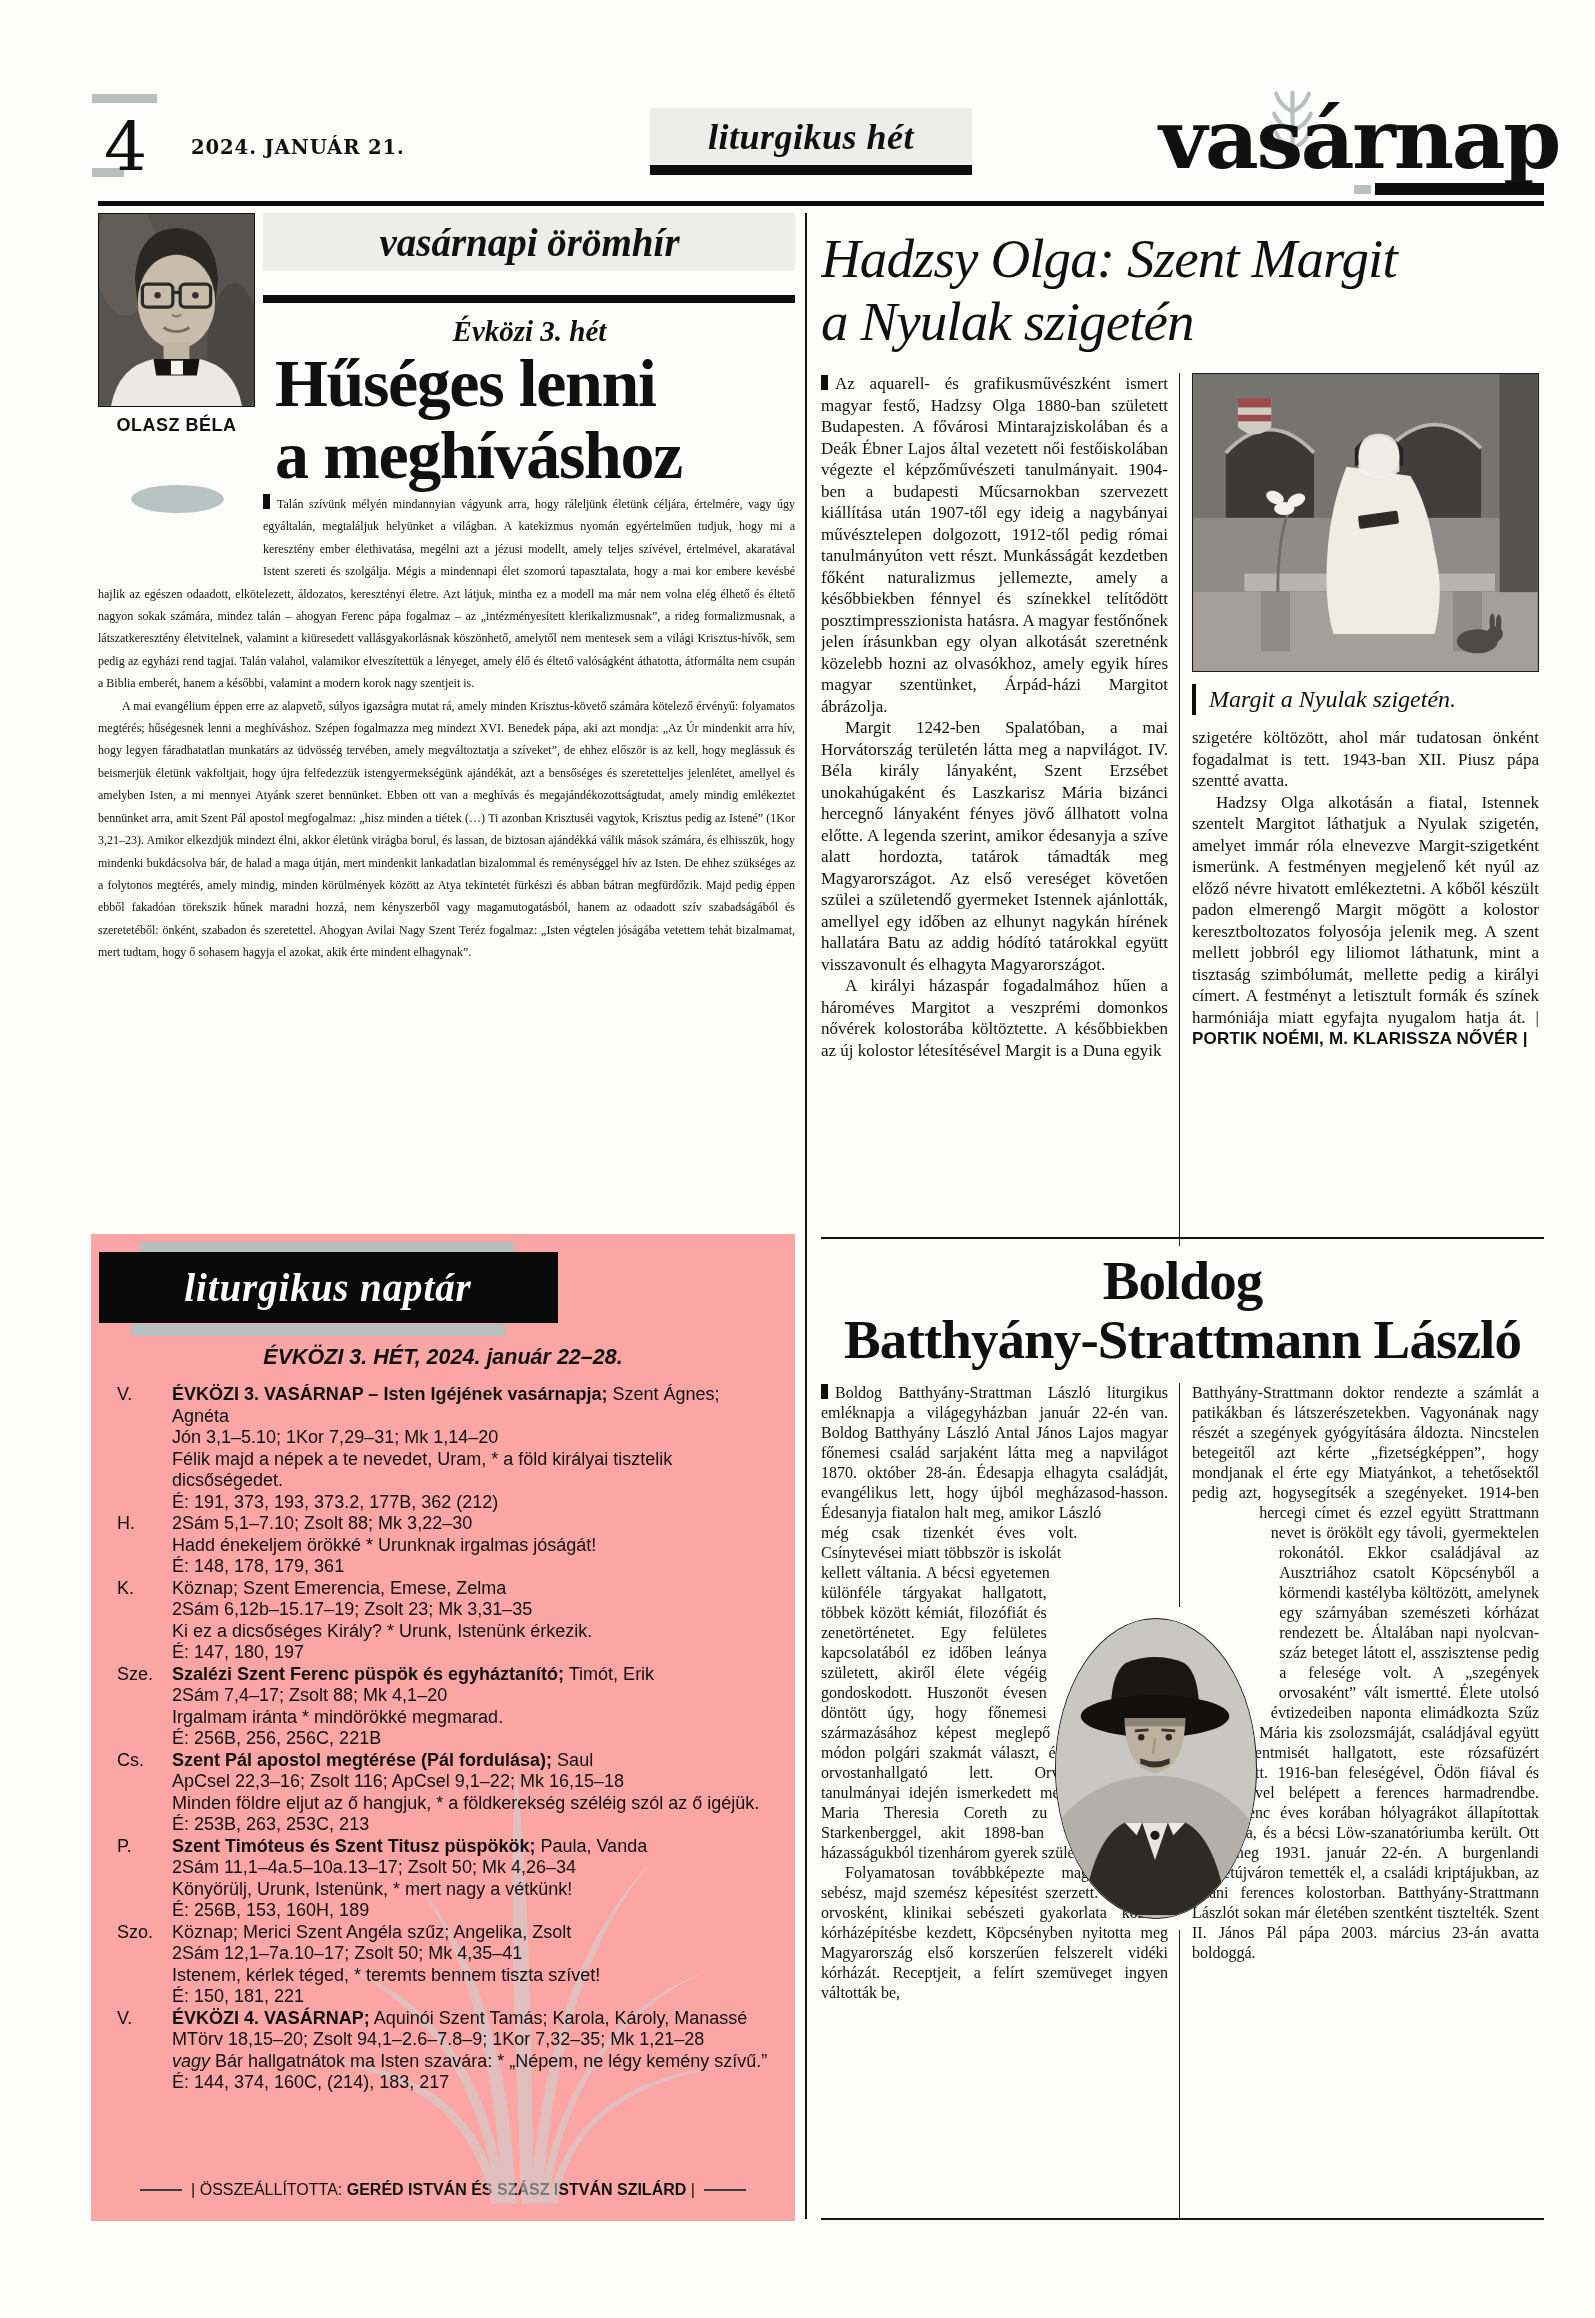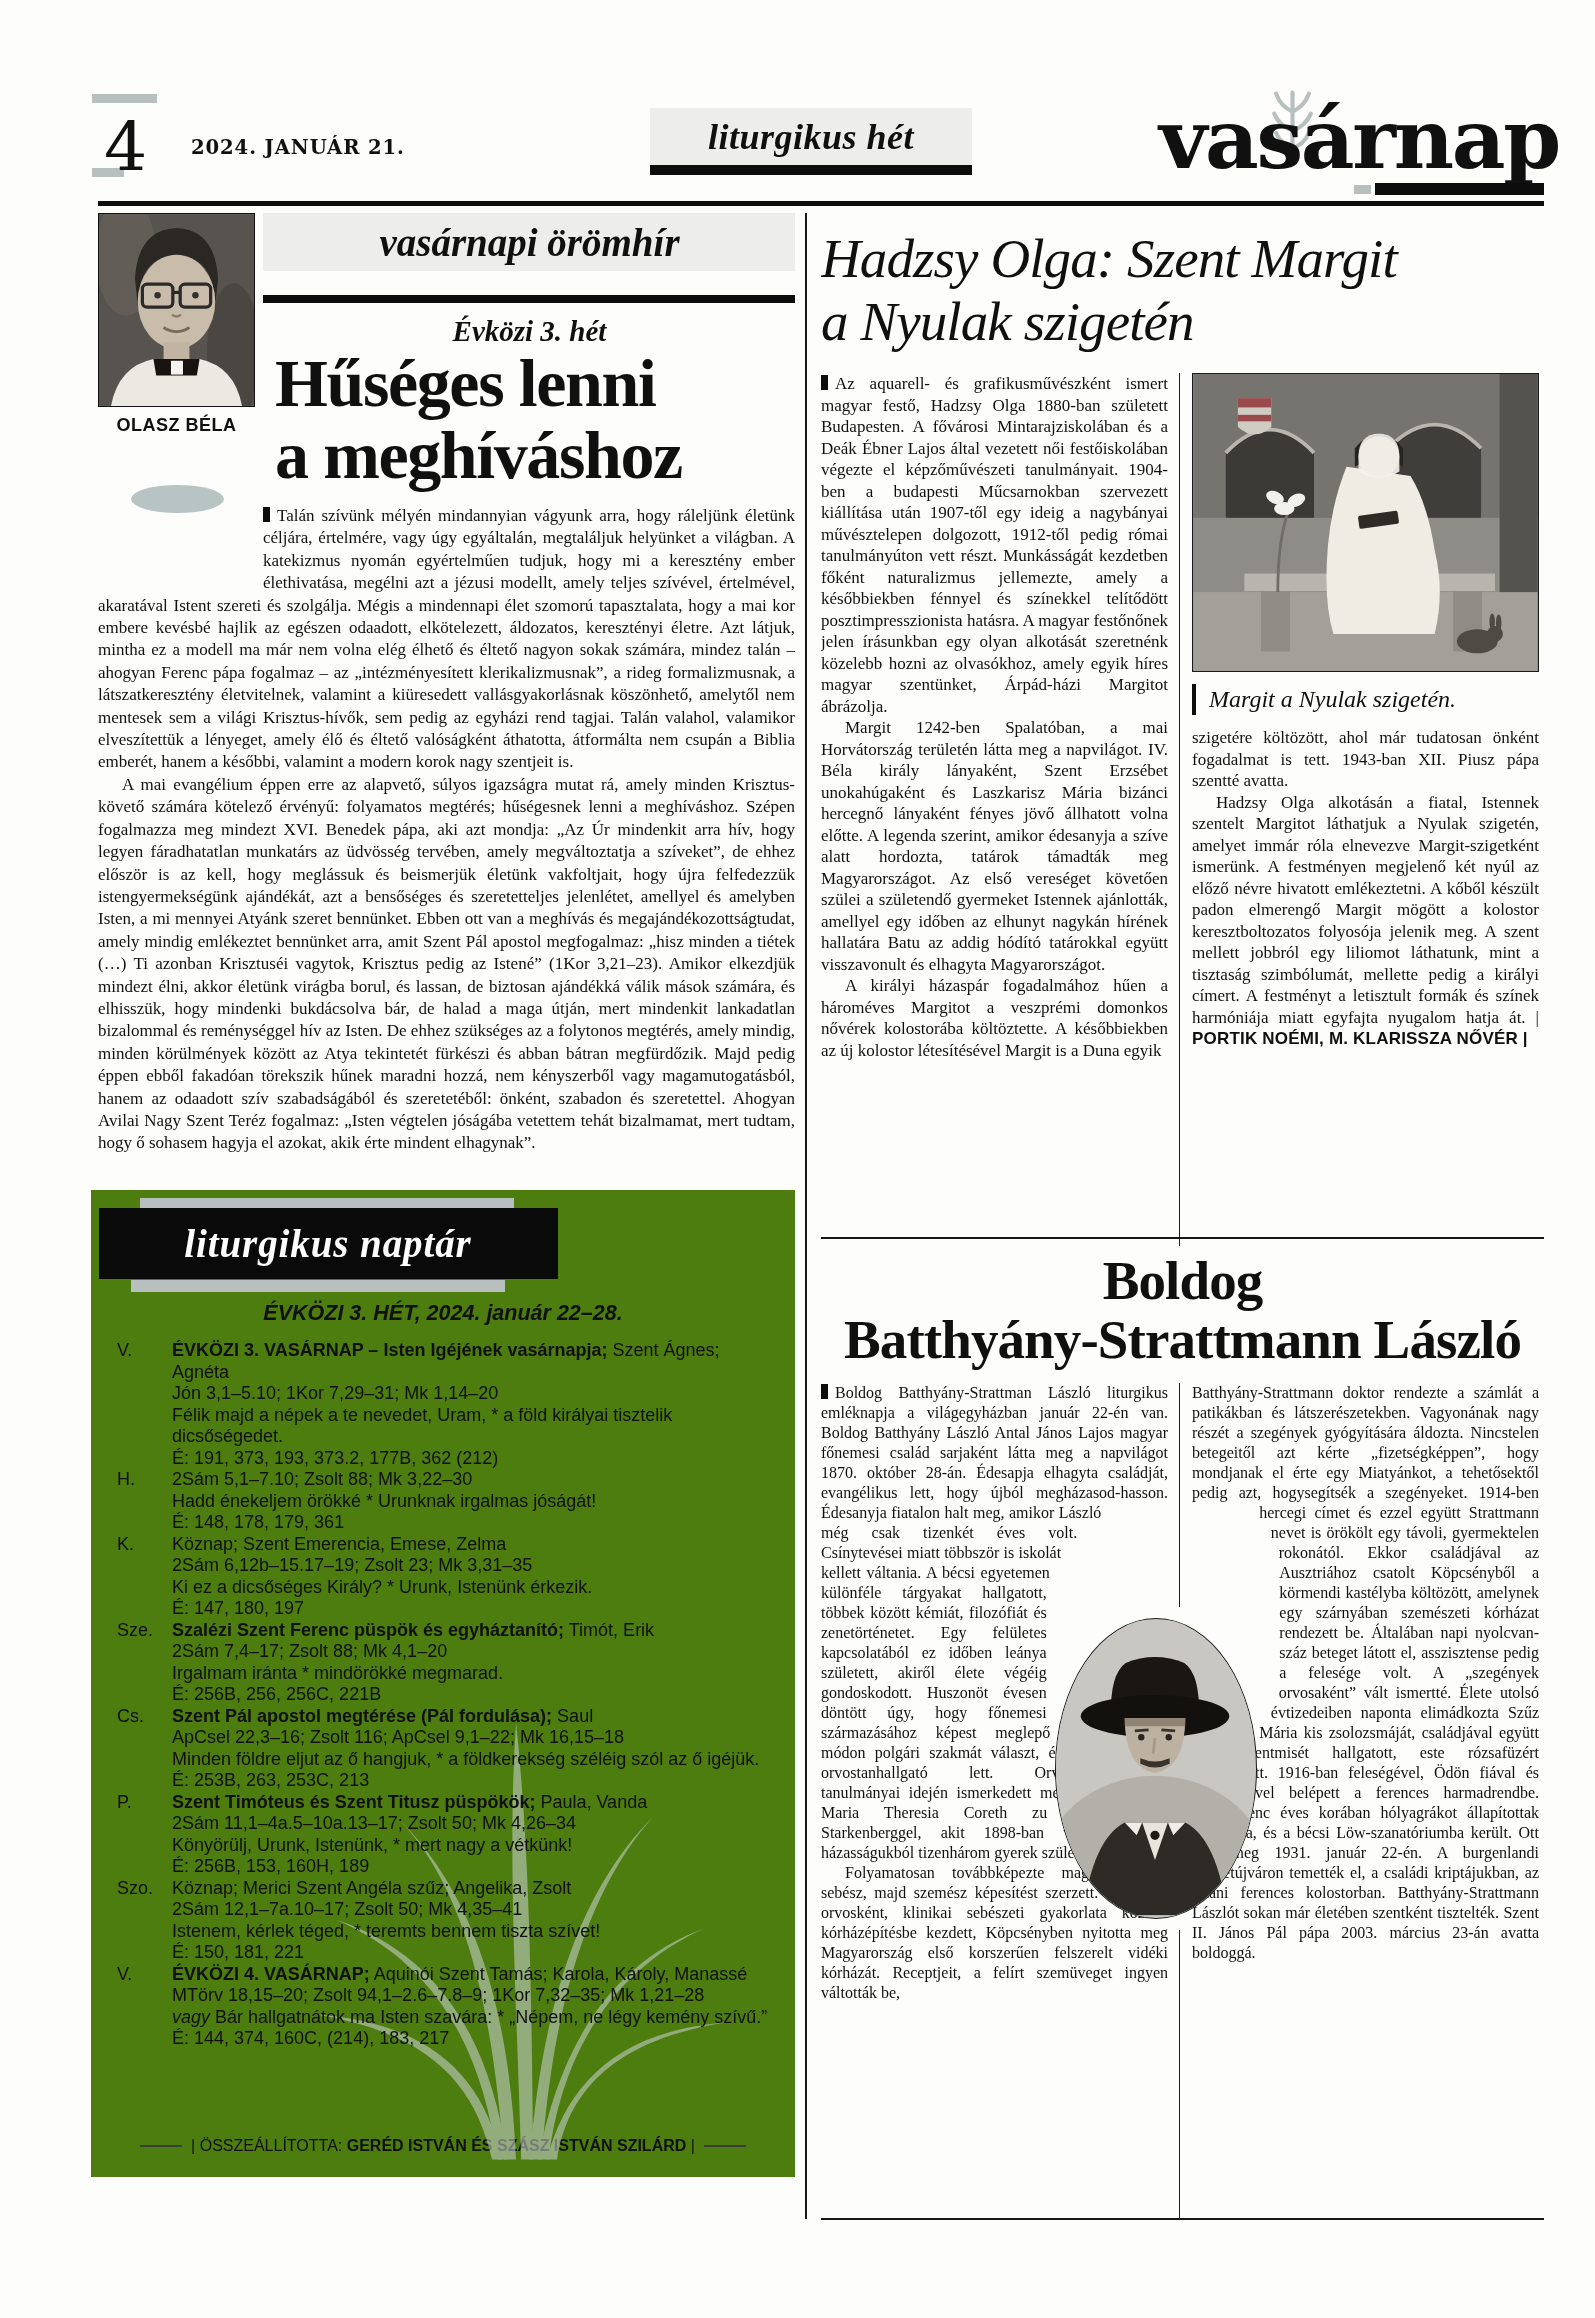--- a/index.html
+++ b/index.html
@@ -27,42 +27,42 @@
       display:flex;align-items:center;justify-content:center;
       font:700 italic 39px "Liberation Serif",serif;}
   .g-kicker-rule{left:165px;top:82px;width:533px;height:8.4px;background:#0d0d0d;}
   .g-week{left:165px;top:102px;width:533px;text-align:center;
       font:700 italic 29px "Liberation Serif",serif;}
   .g-title{left:165px;top:134px;width:533px;font:700 68px "Liberation Serif",serif;
       line-height:1.06;letter-spacing:-1.4px;margin-left:12px;}
   .g-byline{left:0;top:202px;width:157px;text-align:center;
       font:700 18px "Liberation Sans",sans-serif;letter-spacing:0.5px;}
   .g-sig{left:33px;top:272px;width:93px;height:28px;background:#b7c4c3;border-radius:50%;}
-  .g-body{left:0;top:292px;width:697px;height:738px;font-size:17px;line-height:22.4px;
+  .g-body{left:0;top:280px;width:697px;height:738px;font-size:12px;line-height:22.4px;
       text-align:justify;overflow:hidden;}
   .g-indent{float:left;width:165px;height:77px;}
   .marker{display:inline-block;width:6.5px;height:15px;background:#0d0d0d;margin-right:7.5px;
       vertical-align:-1.4px;}
   p{margin:0;}
   .indent{text-indent:24px;}
   
   #margit{left:821px;top:227px;width:723px;height:1020px;overflow:hidden;}
   .m-title{left:0;top:0;width:723px;font:italic 55px "Liberation Serif",serif;
       line-height:1.15;letter-spacing:-0.9px;}
   .m-cols{left:0;top:146px;width:723px;height:873px;display:flex;gap:24px;}
   .m-col{width:347px;height:873px;overflow:hidden;font-size:17px;line-height:21.5px;
       text-align:justify;}
   .m-gaprule{left:358px;top:146px;width:1.4px;height:873px;background:#1a1a1a;}
   .m-img{width:347px;height:299px;border:1.4px solid #1a1a1a;box-sizing:border-box;
       background:#8e8c86;}
   .m-caption{margin:12px 0 12px 0;padding-left:13px;border-left:4.7px solid #0d0d0d;
       font:italic 24px "Liberation Serif",serif;line-height:1.3;}
   .m-sig{font:700 17px "Liberation Sans",sans-serif;letter-spacing:0.2px;}
   
-  #calendar{left:91px;top:1190px;width:704px;height:987px;background:#4d7c0f;}
+  #calendar{left:91px;top:1234px;width:704px;height:987px;background:#fca5a5;}
   .c-bar-top{left:49px;top:7.5px;width:374px;height:12px;background:#b7c0bf;}
   .c-banner{left:7.5px;top:18px;width:459px;height:71px;background:#0a0a0a;color:#fff;
       display:flex;align-items:center;justify-content:center;
       font:700 italic 39px "Liberation Serif",serif;letter-spacing:0.9px;}
   .c-bar-bottom{left:40px;top:90px;width:374px;height:12px;background:#b7c0bf;}
   .c-subtitle{left:0;top:111px;width:704px;text-align:center;
       font:700 italic 21.5px "Liberation Sans",sans-serif;}
   .c-entries{left:26px;top:150px;width:654px;height:790px;overflow:hidden;z-index:2;
       font-family:"Liberation Sans",sans-serif;font-size:18px;line-height:21.5px;}
   .c-entry{display:flex;}

